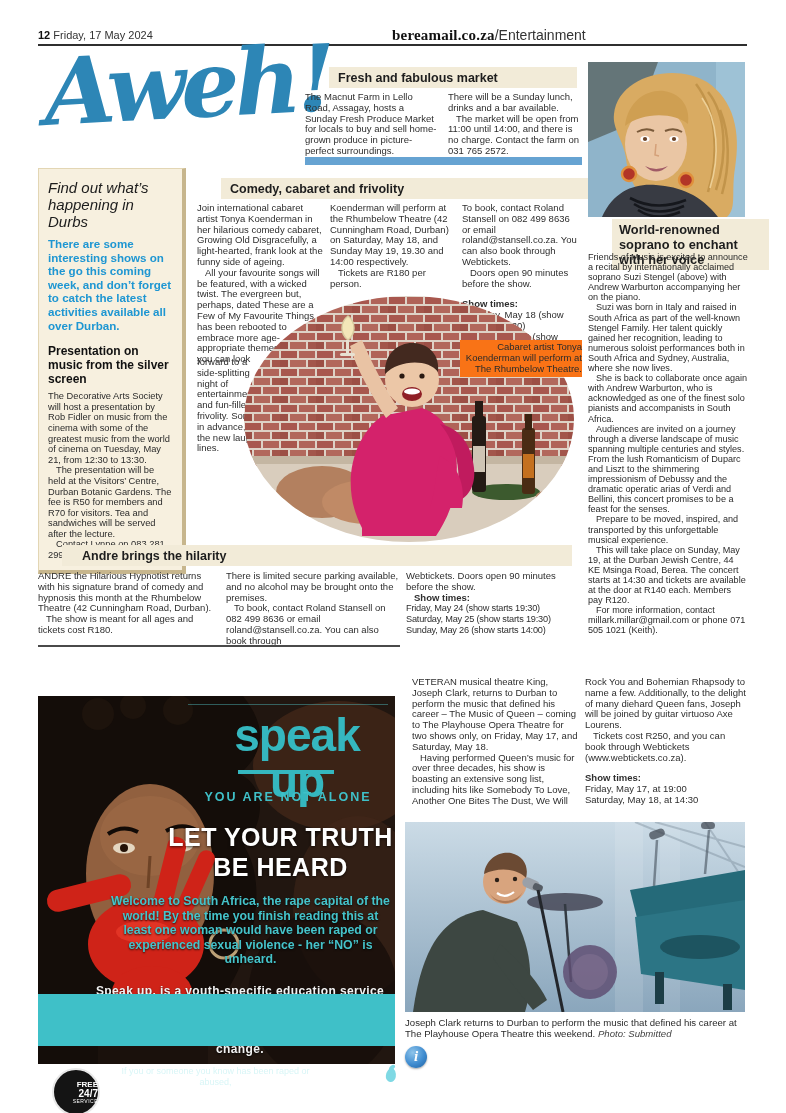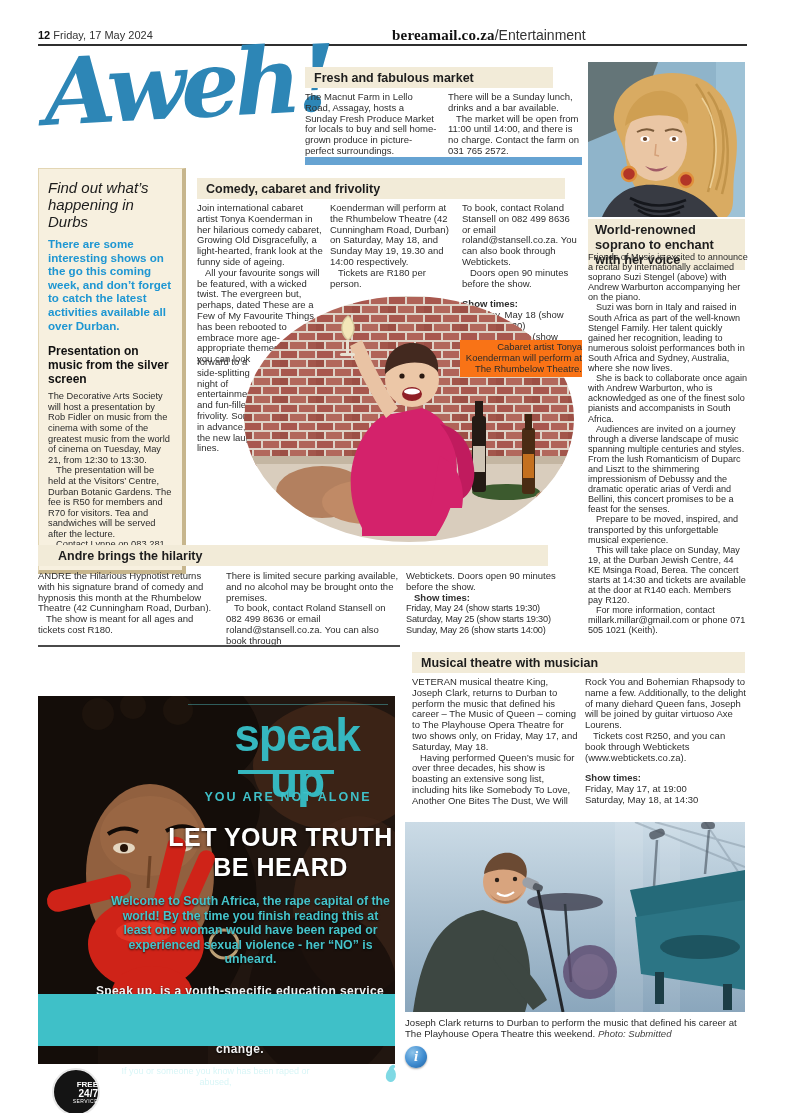--- a/index.html
+++ b/index.html
@@ -13,21 +13,21 @@
   .masthead{left:392px;top:26px;font-size:15px;}
   .masthead .site{font-family:"Liberation Serif",serif;font-weight:bold;color:#111;letter-spacing:.2px;}
   .masthead .sect{font-family:"Liberation Sans",sans-serif;font-weight:normal;color:#333;font-size:14px;}
   .hdr-rule{left:38px;top:44px;width:709px;height:2px;background:#2f2f2f;}
 
   
   .aweh{left:44px;top:40px;width:270px;font-family:"DejaVu Serif",serif;font-style:italic;font-weight:bold;
         font-size:92px;color:#2d86b6;transform:rotate(-3deg);letter-spacing:-5px;line-height:1;}
 
   
-  .strip{background:#f2ebd8;font-weight:bold;font-size:12.5px;color:#1d1d1d;padding:4px 0 3px 9px;box-sizing:border-box;}
+  .strip{background:#f2ebd8;font-weight:bold;font-size:12.5px;color:#1d1d1d;padding:4px 0 3px 9px;box-sizing:border-box;margin-left:24px;}
   .col{font-size:9.5px;line-height:10.8px;color:#2e2e2e;}
   .col p{margin:0;}
   .col p + p{text-indent:8px;}
   .bold{font-weight:bold;}
 
   
   #fresh-strip{left:305px;top:67px;width:248px;}
   #fresh-c1{left:305px;top:92px;width:133px;}
   #fresh-c2{left:448px;top:92px;width:134px;}
   #blue-bar{left:305px;top:157px;width:277px;height:8px;background:#66a3d2;}
@@ -338,21 +338,20 @@
       <div class="f1">If you or someone you know has been raped or abused,</div>
       <div class="f2">Dial *134*7355# | Helpline: 010 590 5920</div>
       <div class="f3">www.tears.co.za</div>
     </div>
     <div class="abs" id="tears">
       <span>tears</span>
     </div>
     <div class="drop"></div>
   </div>
 
-  <div class="abs strip" id="mus-strip">Musical theatre with musician</div>
   <div class="abs col" id="mus-c1">
     <p>VETERAN musical theatre King, Joseph Clark, returns to Durban to perform the music that defined his career – The Music of Queen – coming to The Playhouse Opera Theatre for two shows only, on Friday, May 17, and Saturday, May 18.</p>
     <p>Having performed Queen’s music for over three decades, his show is boasting an extensive song list, including hits like Somebody To Love, Another One Bites The Dust, We Will</p>
   </div>
   <div class="abs col" id="mus-c2">
     <p>Rock You and Bohemian Rhapsody to name a few. Additionally, to the delight of many diehard Queen fans, Joseph will be joined by guitar virtuoso Axe Lourens.</p>
     <p>Tickets cost R250, and you can book through Webtickets (www.webtickets.co.za).</p>
     <div class="showtimes">
       <div class="bold">Show times:</div>
       <div class="st">Friday, May 17, at 19:00</div>

